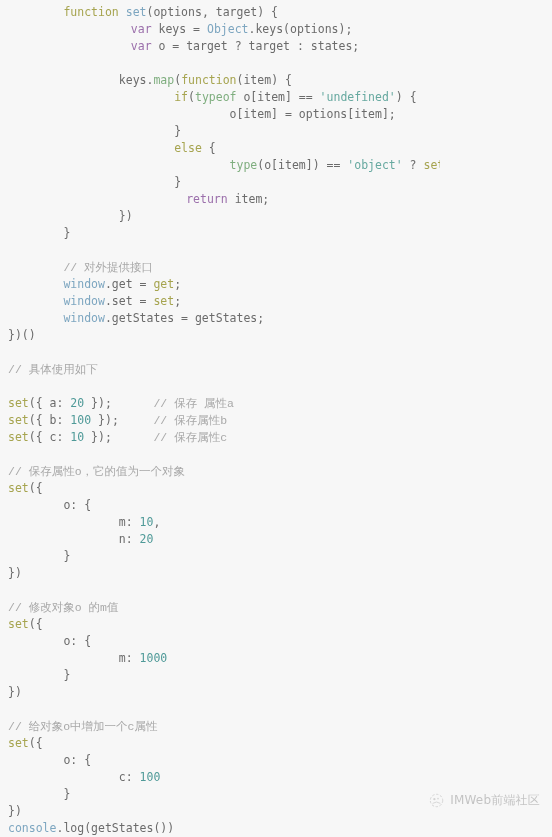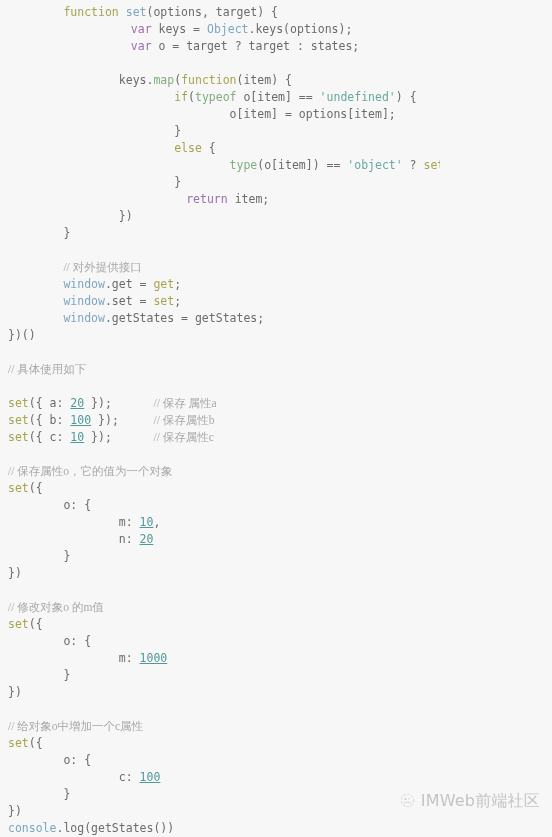--- a/index.html
+++ b/index.html
@@ -34,37 +34,37 @@
     padding-left: 8px;
     box-sizing: border-box;
   }
   
   .t-plain    { color: #6b6b6b; }
   .t-kw       { color: #a6a44f; }  
   .t-kw2      { color: #9b6fab; margin-left: 12px; }  
   .t-fn       { color: #7da6c0; }
   .t-green    { color: #7fae7f; }  
   .t-str      { color: #67a9a0; text-align: center; }  
-  .t-num      { color: #4f9a98; text-decoration: underline; }  
+  .t-num      { color: #4f9a98; }  
   .t-comment  { color: #a8a8a8; }
-  .t-cn       { font-family: Liberation Serif, serif; }
+  .t-cn       { font-family: Liberation Mono, monospace; }
 
   #watermark {
     position: absolute;
     right: 12px;
     bottom: 28px;
     display: flex;
     align-items: center;
     gap: 6px;
     opacity: 0.55;
     pointer-events: none;
   }
   #watermark .wm-text {
     font-family: "DejaVu Sans", "Liberation Sans", sans-serif;
-    font-size: 16px;
+    font-size: 12px;
     color: #9a9a9a;
     letter-spacing: 0.2px;
   }
   #watermark .wm-logo {
     width: 15px;
     height: 15px;
     position: relative;
   }
   #watermark .wm-logo svg { display: block; }
 </style>

